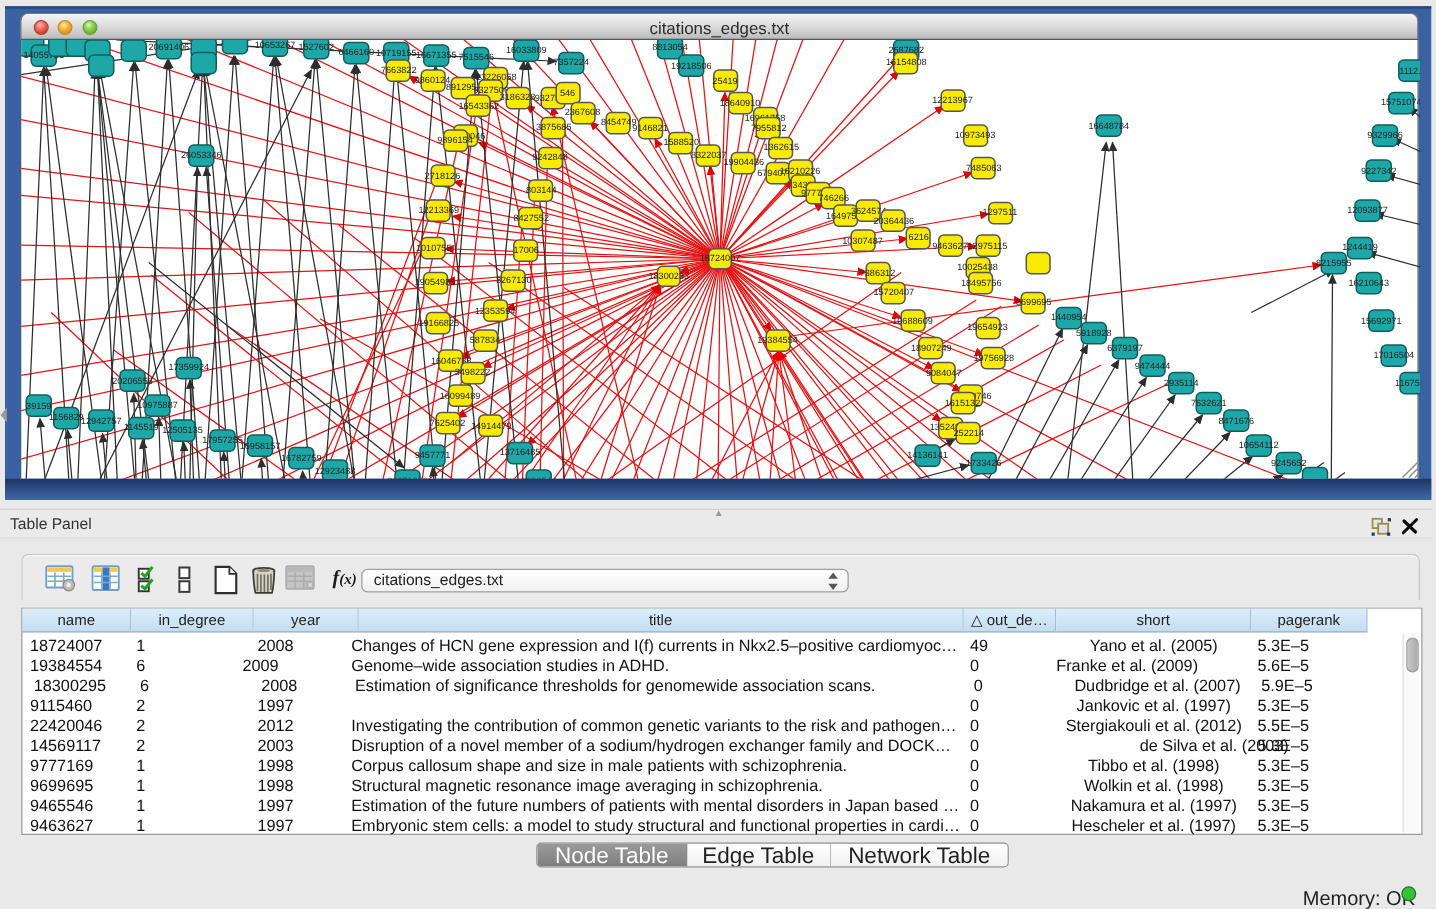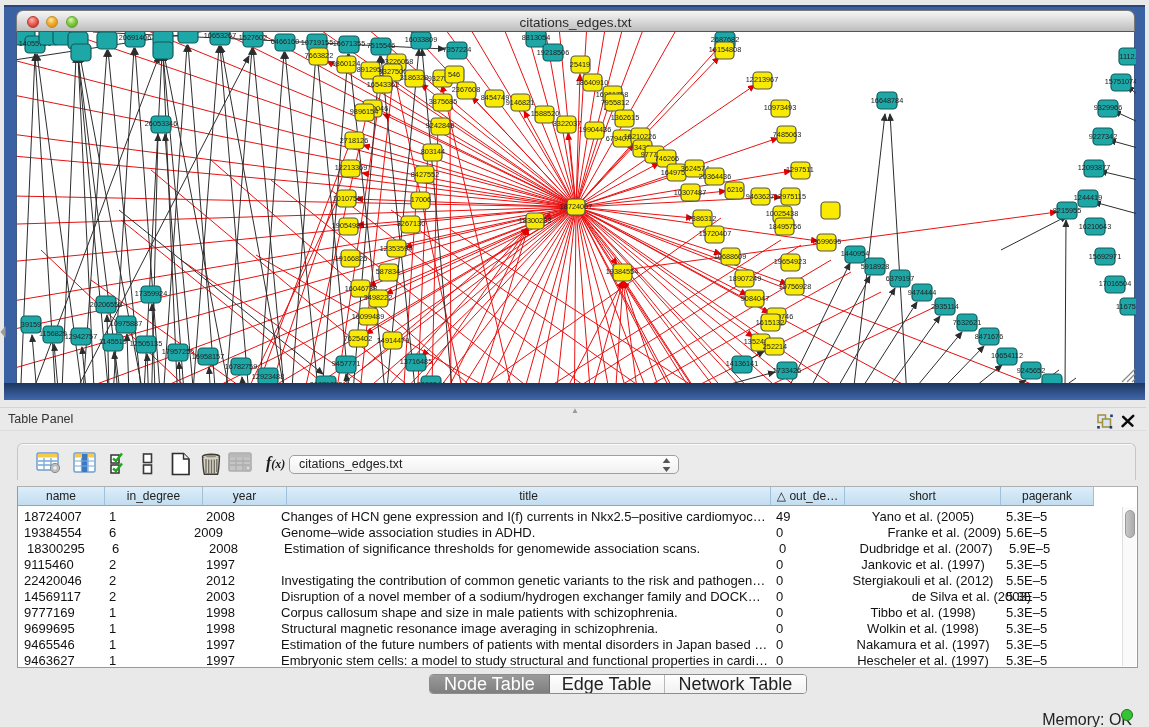--- a/index.html
+++ b/index.html
@@ -637,21 +637,21 @@
             <span style="position:absolute;left:758px">49</span>
             <span style="position:absolute;left:827px;width:156px;text-align:center">Yano et al. (2005)</span>
             <span style="position:absolute;left:988px">5.3E–5</span>
           </div>
 <div class="rw" style="top:18px;left:0;width:1105px">
             <span style="position:absolute;left:6px">19384554</span>
             <span style="position:absolute;left:91px">6</span>
             <span style="position:absolute;left:176px">2009</span>
             <span style="position:absolute;left:263px;width:487px;overflow:hidden;text-overflow:ellipsis;white-space:nowrap;display:inline-block">Genome–wide association studies in ADHD.</span>
             <span style="position:absolute;left:758px">0</span>
-            <span style="position:absolute;left:827px;width:156px;text-align:right">Franke et al. (2009)</span>
+            <span style="position:absolute;left:827px;width:156px;text-align:left">Franke et al. (2009)</span>
             <span style="position:absolute;left:988px">5.6E–5</span>
           </div>
 <div class="rw" style="top:34px;left:3px;width:1105px">
             <span style="position:absolute;left:6px">18300295</span>
             <span style="position:absolute;left:91px">6</span>
             <span style="position:absolute;left:188px">2008</span>
             <span style="position:absolute;left:263px;width:487px;overflow:hidden;text-overflow:ellipsis;white-space:nowrap;display:inline-block">Estimation of significance thresholds for genomewide association scans.</span>
             <span style="position:absolute;left:758px">0</span>
             <span style="position:absolute;left:827px;width:156px;text-align:center">Dudbridge et al. (2007)</span>
             <span style="position:absolute;left:988px">5.9E–5</span>

